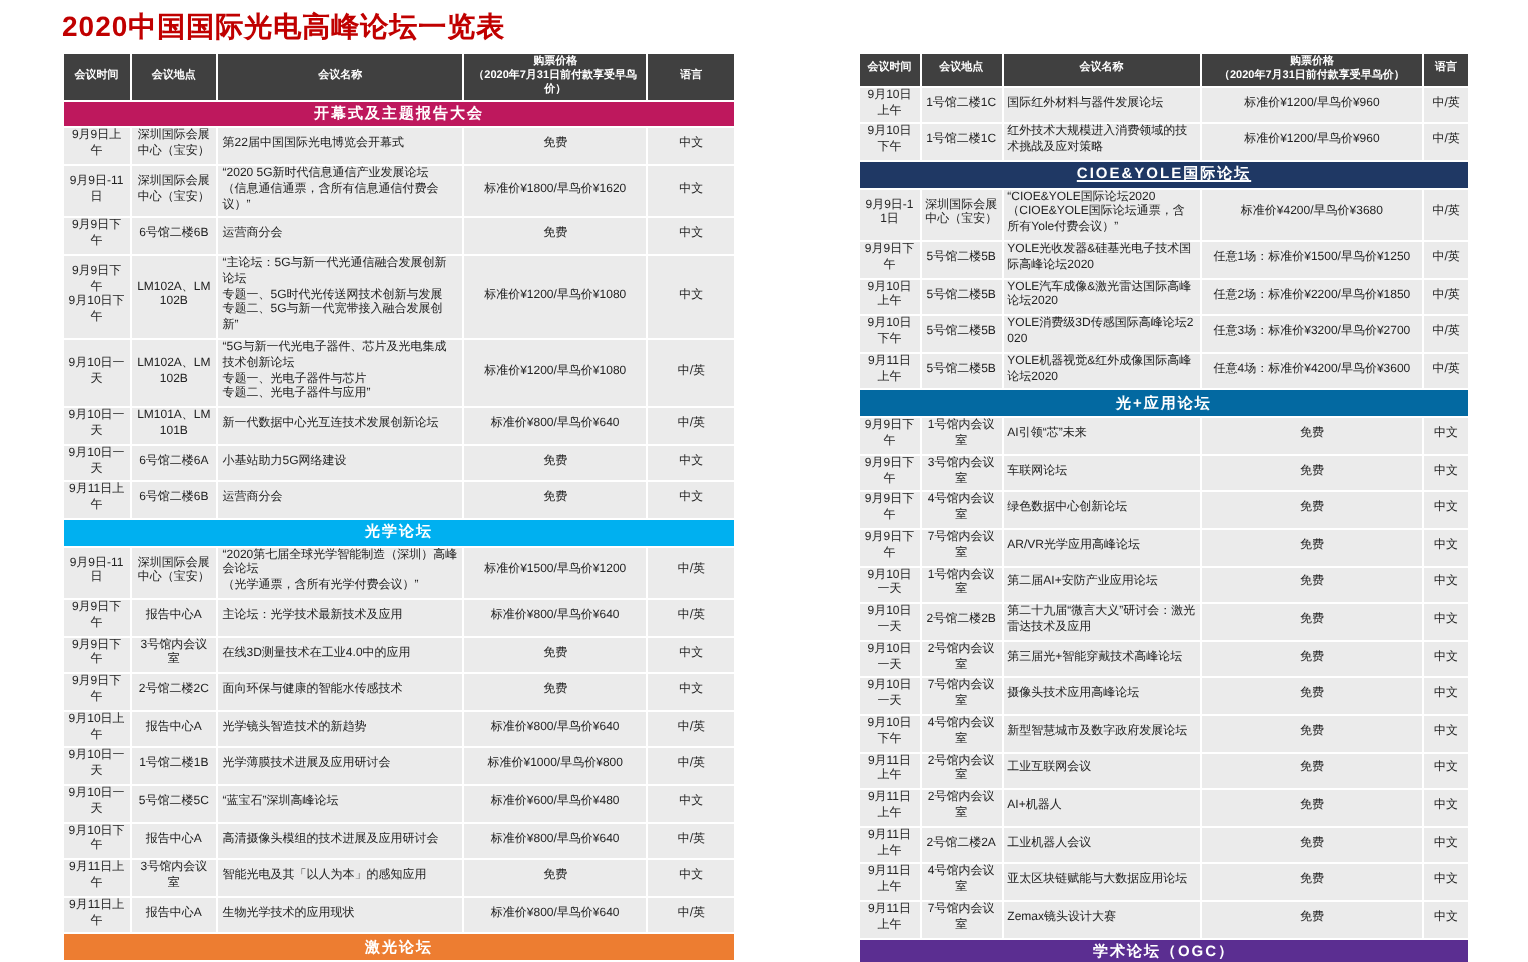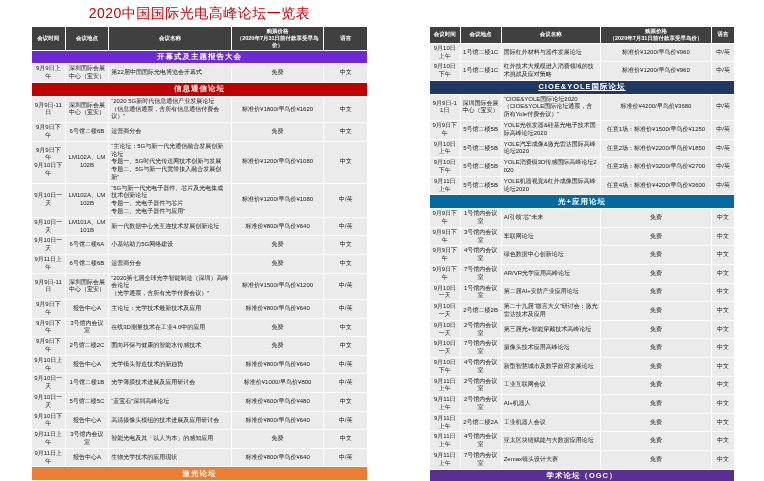--- a/index.html
+++ b/index.html
@@ -2,22 +2,22 @@
 <html><head>
 <meta charset="utf-8">
 <style>
   html,body{margin:0;padding:0;}
   body{
     width:764px;height:481px;background:#ffffff;position:relative;
     font-family:"Liberation Sans","DejaVu Sans",sans-serif;color:#222;
     overflow:hidden;
   }
   .page-title{
-    position:absolute;top:5px;left:31px;width:337px;text-align:center;
-    font-size:14px;font-weight:normal;color:#c00000;letter-spacing:.5px;
+    position:absolute;top:5px;left:31px;width:337px;
+    font-size:14px;font-weight:bold;color:#c00000;letter-spacing:.5px;
   }
   table.tbl{
     position:absolute;border-collapse:collapse;table-layout:fixed;
     background:#bfbfbf;border:1px solid #8c8c8c;
   }
   #left-table{left:31px;top:26px;width:337px;}
   #right-table{left:429px;top:26px;width:306px;}
   .tbl td,.tbl th{
     border:1px solid #ffffff;background:#ebebeb;
     font-size:6px;line-height:1.3;padding:1px 2px;vertical-align:middle;
@@ -51,41 +51,38 @@
   <tbody id="left-body">
       <tr>
         <th>会议时间</th>
         <th>会议地点</th>
         <th>会议名称</th>
         <th>购票价格
 （2020年7月31日前付款享受早鸟价）</th>
         <th>语言</th>
       </tr>
       <tr class="band">
-        <td colspan="5" style="background: #6d28d9;">开幕式及主题报告大会</td>
+        <td colspan="5" style="background: #be185d;">开幕式及主题报告大会</td>
       </tr>
       <tr>
         <td class="c-time">
           <div class="ln">9月9日上午</div>
         </td>
         <td class="c-venue">
           <div class="ln">深圳国际会展中心（宝安）</div>
         </td>
         <td class="c-name">
           <div class="ln">第22届中国国际光电博览会开幕式</div>
         </td>
         <td class="c-price">
           <div class="ln">免费</div>
         </td>
         <td class="c-lang">
           <div class="ln">中文</div>
         </td>
-      </tr>
-      <tr class="band">
-        <td colspan="5" style="background: rgb(192, 0, 0);">信息通信论坛</td>
       </tr>
       <tr>
         <td class="c-time">
           <div class="ln">9月9日-11日</div>
         </td>
         <td class="c-venue">
           <div class="ln">深圳国际会展中心（宝安）</div>
         </td>
         <td class="c-name">
           <div class="ln">“2020 5G新时代信息通信产业发展论坛</div>
@@ -197,20 +194,23 @@
         </td>
         <td class="c-name">
           <div class="ln">运营商分会</div>
         </td>
         <td class="c-price">
           <div class="ln">免费</div>
         </td>
         <td class="c-lang">
           <div class="ln">中文</div>
         </td>
+      </tr>
+      <tr class="band">
+        <td colspan="5" style="background: rgb(0, 176, 240);">光学论坛</td>
       </tr>
       <tr>
         <td class="c-time">
           <div class="ln">9月9日-11日</div>
         </td>
         <td class="c-venue">
           <div class="ln">深圳国际会展中心（宝安）</div>
         </td>
         <td class="c-name">
           <div class="ln">“2020第七届全球光学智能制造（深圳）高峰会论坛</div>

